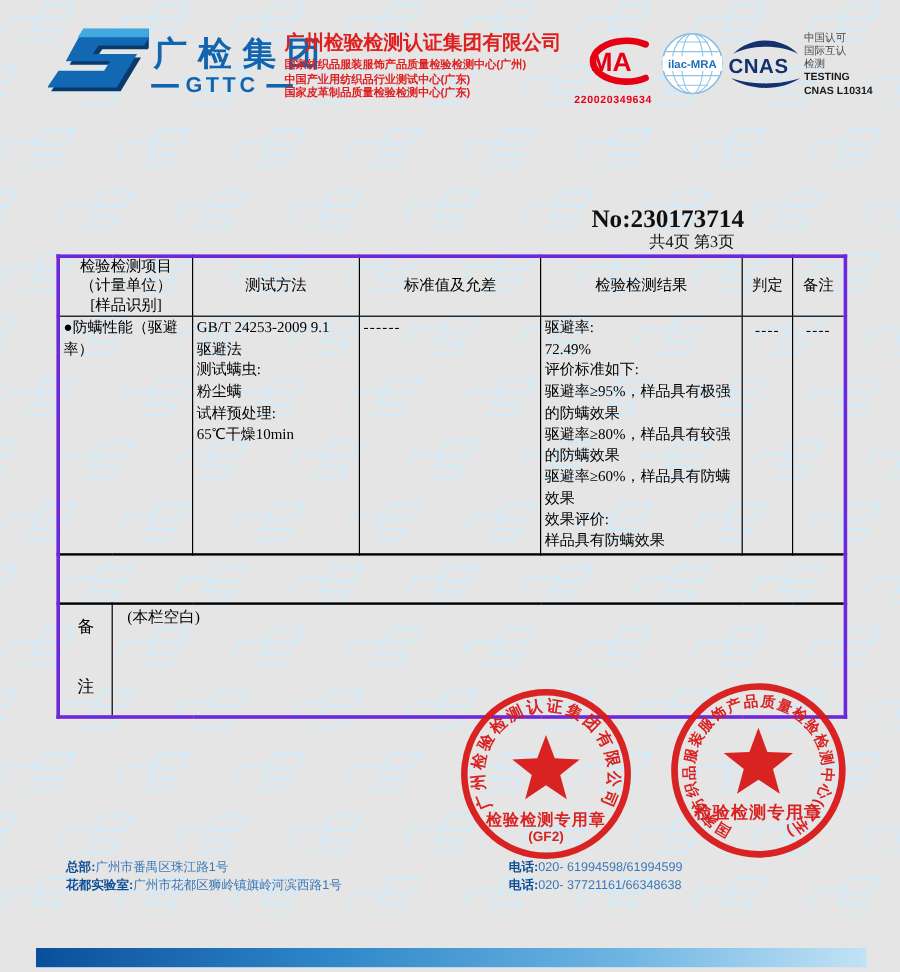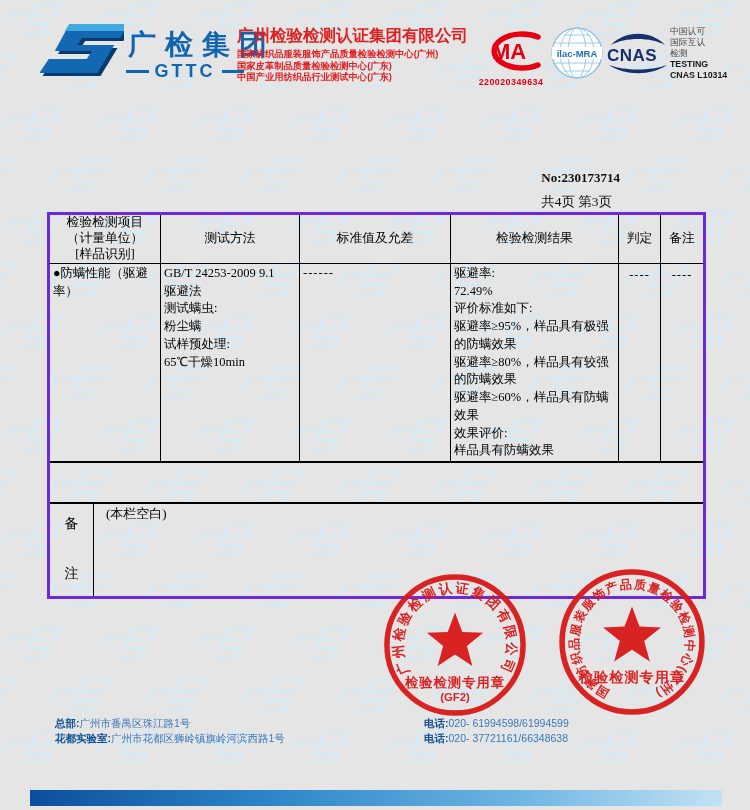--- a/index.html
+++ b/index.html
@@ -21,21 +21,21 @@
   .cma-num { font-size:8.8px; font-weight:bold; color:#e60012; letter-spacing:.5px; margin-top:1px; }
   .ilac-wrap { position:absolute; left:550px; top:26px; }
   .cnas-wrap { position:absolute; left:606px; top:32px; }
   .accred { position:absolute; left:670px; top:26px; line-height:11px; }
   .accred .cn { font-size:8.8px; color:#4a4a4a; }
   .accred .en { font-size:8.8px; color:#1a1a1a; font-weight:bold; }
 
   
   .doc-title { position:absolute; left:0; top:124px; width:750px; text-align:center;
     font-family:"Liberation Serif", serif; font-size:27px; font-weight:bold; color:#101010; letter-spacing:5px; }
-  .report-no { position:absolute; right:130px; top:170px; font-family:"Liberation Serif", serif; font-size:13px; font-weight:bold; color:#101010; }
+  .report-no { position:absolute; right:130px; top:170px; font-family:"Liberation Serif", serif; font-size:21px; font-weight:bold; color:#101010; }
   .page-info { position:absolute; right:138px; top:193px; font-family:"Liberation Serif", serif; font-size:13.5px; color:#101010; }
 
   
   .rpt-table { position:absolute; left:47px; top:212px; width:658px; border-collapse:collapse; table-layout:fixed;
     font-family:"Liberation Serif", serif; color:#000; background:transparent; }
   .rpt-table th, .rpt-table td { border:1px solid #000; }
   .rpt-table { border:3px solid #6d28d9; }
   .rpt-table th { font-size:12.8px; font-weight:normal; text-align:center; vertical-align:middle; line-height:1.25; white-space:pre-line; height:44px; }
   .rpt-table td { font-size:12.5px; vertical-align:top; line-height:1.42; padding:1px 3px; }
   .cell-pre { white-space:pre-line; }
@@ -90,22 +90,22 @@
   <div class="brand-cn layer">广检集团</div>
   <div class="gttc-row layer">
     <div class="ln"></div>
     <div class="gttc">GTTC</div>
     <div class="ln"></div>
   </div>
 
   <div class="company layer">
     <div class="name">广州检验检测认证集团有限公司</div>
     <div class="sub">国家纺织品服装服饰产品质量检验检测中心(广州)</div>
+    <div class="sub">中国产业用纺织品行业测试中心(广东)</div>
     <div class="sub">国家皮革制品质量检验检测中心(广东)</div>
-    <div class="sub">中国产业用纺织品行业测试中心(广东)</div>
   </div>
 
   <div class="cma-wrap layer">
     <svg width="66" height="44" viewBox="0 0 66 44">
       <path d="M60 9 A28 17 0 1 0 60 37" fill="none" stroke="#e60012" stroke-width="5.5" stroke-linecap="round"></path>
       <text x="14" y="31" font-size="22" font-weight="bold" fill="#e60012" font-family="Liberation Sans, sans-serif">MA</text>
     </svg>
     <div class="cma-num">220020349634</div>
   </div>
 

